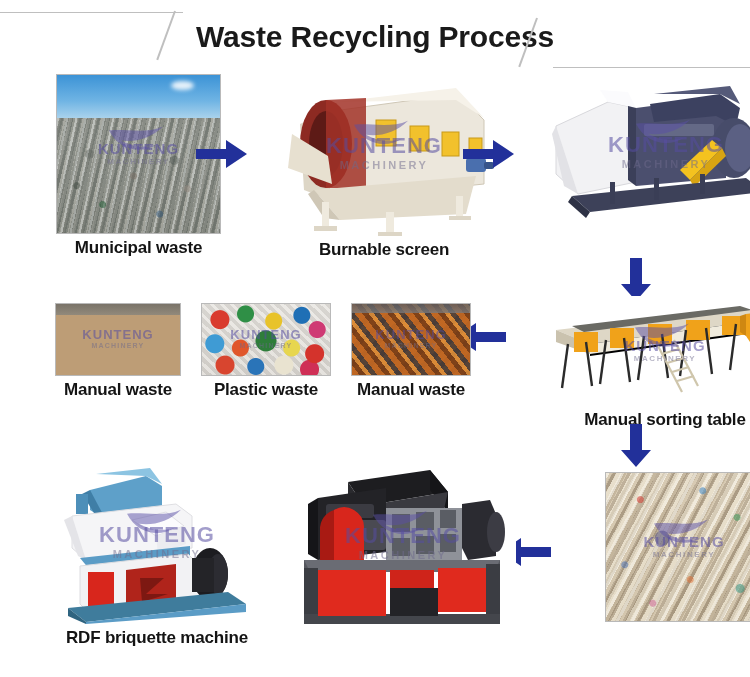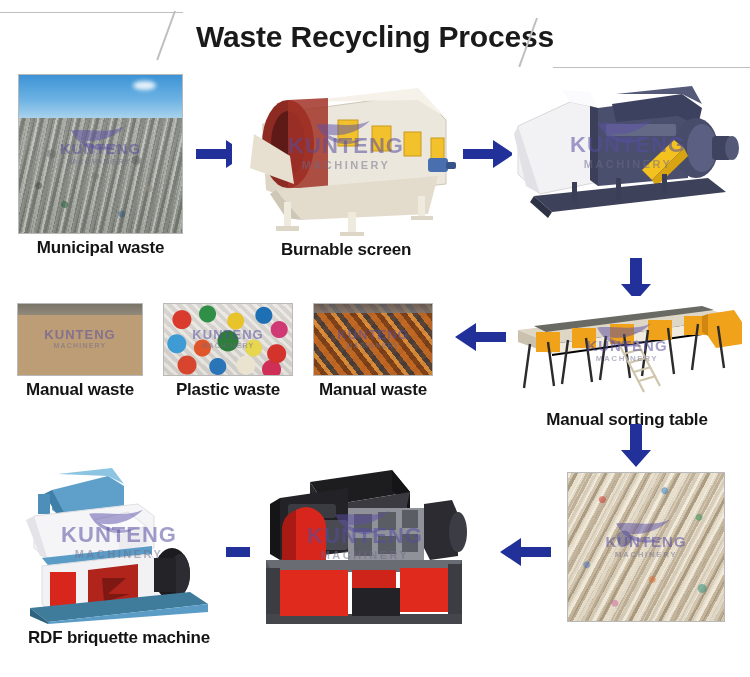--- a/index.html
+++ b/index.html
@@ -21,21 +21,21 @@
   .hdr-slash-right{position:absolute;left:536px;top:18px;width:2px;height:52px;
       background:#bfbfbf;transform:rotate(20deg);transform-origin:top center;}
   .hdr-line-right{position:absolute;left:553px;top:67px;width:197px;height:0;border-top:1.6px solid #bfbfbf;}
   .title{
     position:absolute;left:0;top:20px;width:750px;text-align:center;
     font-size:30px;font-weight:700;color:#1a1a1a;letter-spacing:-0.2px;
     font-family:"Liberation Sans", sans-serif;
   }
 
   
-  .node{position:absolute;}
+  .node{position:absolute;margin-left:38px;}
   .photo{position:relative;overflow:hidden;border:1px solid #b9b9b9;box-sizing:border-box;}
   .machine{position:relative;overflow:hidden;background:#ffffff;}
   .caption{
     text-align:center;font-size:17px;font-weight:600;color:#141414;
     margin-top:4px;white-space:nowrap;letter-spacing:-0.2px;
   }
 
   
   .wm{position:absolute;left:0;top:50%;width:100%;transform:translateY(-50%);
       text-align:center;pointer-events:none;z-index:6;}

